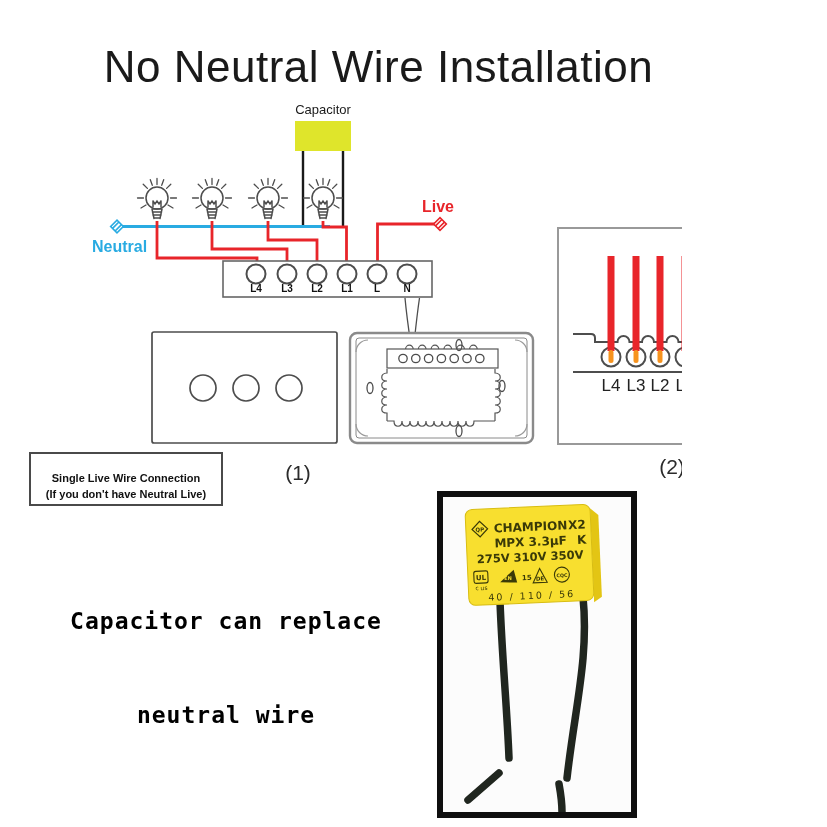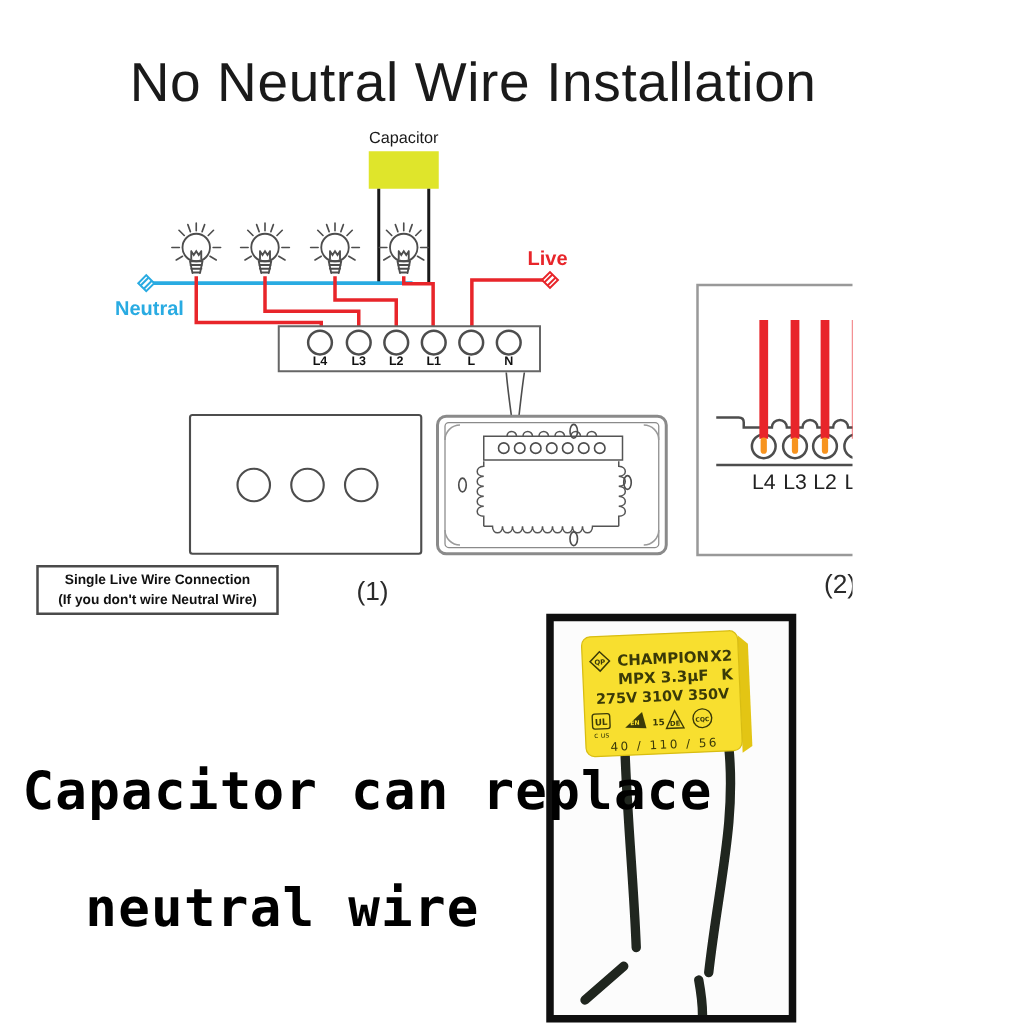--- a/index.html
+++ b/index.html
@@ -2,26 +2,26 @@
 <html><head>
 <meta charset="utf-8">
 <style>
   html,body{margin:0;padding:0;background:#fff;}
   .stage{position:relative;width:682px;height:827px;background:#ffffff;overflow:hidden;
          font-family:"Liberation Sans",sans-serif;}
   .page-title{position:absolute;top:42px;left:75px;right:0;text-align:center;
               font-size:44px;color:#1a1a1a;letter-spacing:0.5px;}
   .note-box{position:absolute;left:29px;top:452px;width:190px;height:34px;
             border:2px solid #4a4a4a;text-align:center;font-weight:bold;
-            font-size:11px;line-height:16px;color:#111;padding-top:2px;background:#fff;}
+            font-size:11px;line-height:16px;color:#111;padding-top:16px;background:#fff;}
   .photo{position:absolute;left:437px;top:491px;width:200px;height:327px;
          border:6px solid #0f0f0f;background:#fcfcfc;box-sizing:border-box;}
   .big-caption{position:absolute;left:18px;width:416px;text-align:center;
                font-family:"DejaVu Sans Mono",monospace;font-weight:bold;
-               color:#000;font-size:42px;letter-spacing:1px;white-space:nowrap;}
+               color:#000;font-size:23px;letter-spacing:1px;white-space:nowrap;}
   .cap1{top:608px;}
   .cap2{top:662px;margin-top:40px;}
   svg text{font-family:"Liberation Sans",sans-serif;}
   .photo svg text{font-family:"DejaVu Sans",sans-serif;}
 </style>
 </head>
 <body>
 
 <div class="stage">
 
@@ -162,21 +162,21 @@
       <text x="660" y="391">L2</text>
       <text x="685" y="391">L1</text>
       <text x="709" y="391">L</text>
       <text x="734" y="391">N</text>
     </g>
     <text x="672" y="474" font-size="21" fill="#2b2b2b" text-anchor="middle">(2)</text>
   </svg>
 
   <div class="note-box">
     <div>Single Live Wire Connection</div>
-    <div>(If you don't wire Neutral Wire)</div>
+    <div>(If you don't have Neutral Live)</div>
   </div>
 
   <div class="photo">
     <svg width="188" height="315" viewBox="0 0 188 315">
 
       <path d="M57,104 C59,160 64,210 66,261" stroke="#20261f" stroke-width="7.5" fill="none" stroke-linecap="round"></path>
       <path d="M56,276 L25,303" stroke="#20261f" stroke-width="7.5" fill="none" stroke-linecap="round"></path>
       <path d="M140,100 C146,160 132,210 124,281" stroke="#20261f" stroke-width="7.5" fill="none" stroke-linecap="round"></path>
       <path d="M116,287 C118,298 119,306 119,315" stroke="#20261f" stroke-width="7.5" fill="none" stroke-linecap="round"></path>
 

